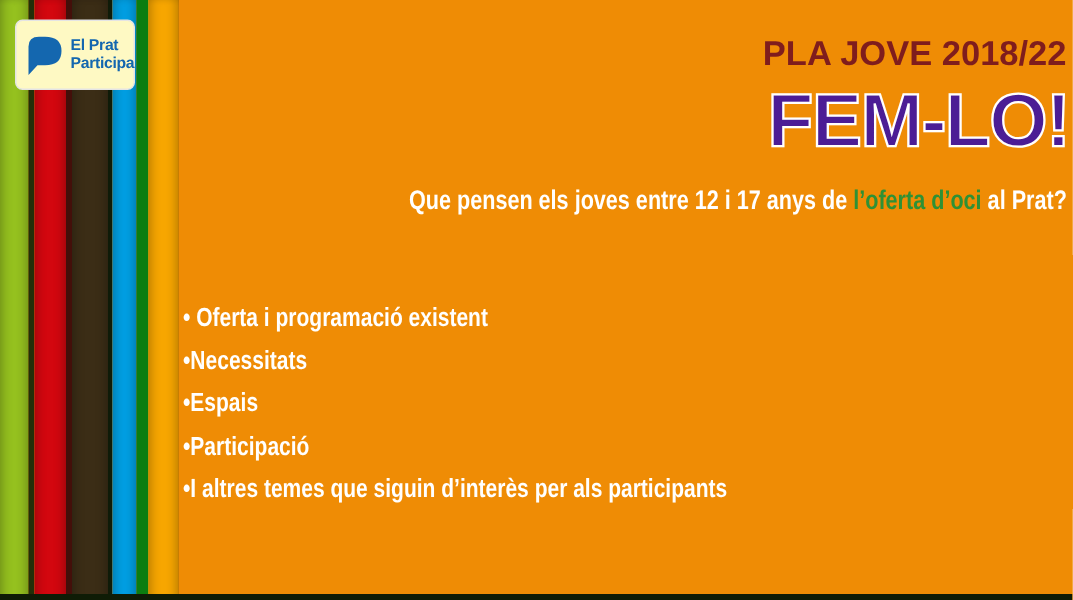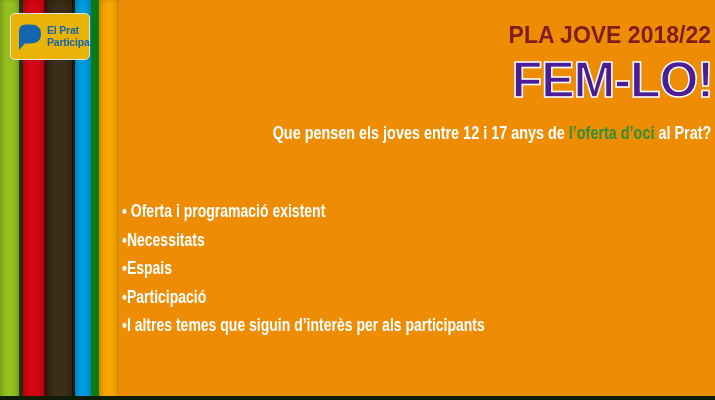--- a/index.html
+++ b/index.html
@@ -45,21 +45,21 @@
     height: 4px;
     background: var(--bottom-bar, #0f1c06);
     z-index: 6;
   }
 
   
   .logo-box {
     position: absolute;
     left: 10px; top: 13px;
     width: 80px; height: 47px;
-    background: #eab308;
+    background: #fef9c3;
     border: 1px solid #e4e4e4;
     border-radius: 5px;
     display: flex;
     align-items: center;
     padding: 2px 4px 2px 6px;
     gap: 5px;
     z-index: 10;
   }
   .logo-mark { flex: 0 0 auto; display: block; }
   .logo-text {

